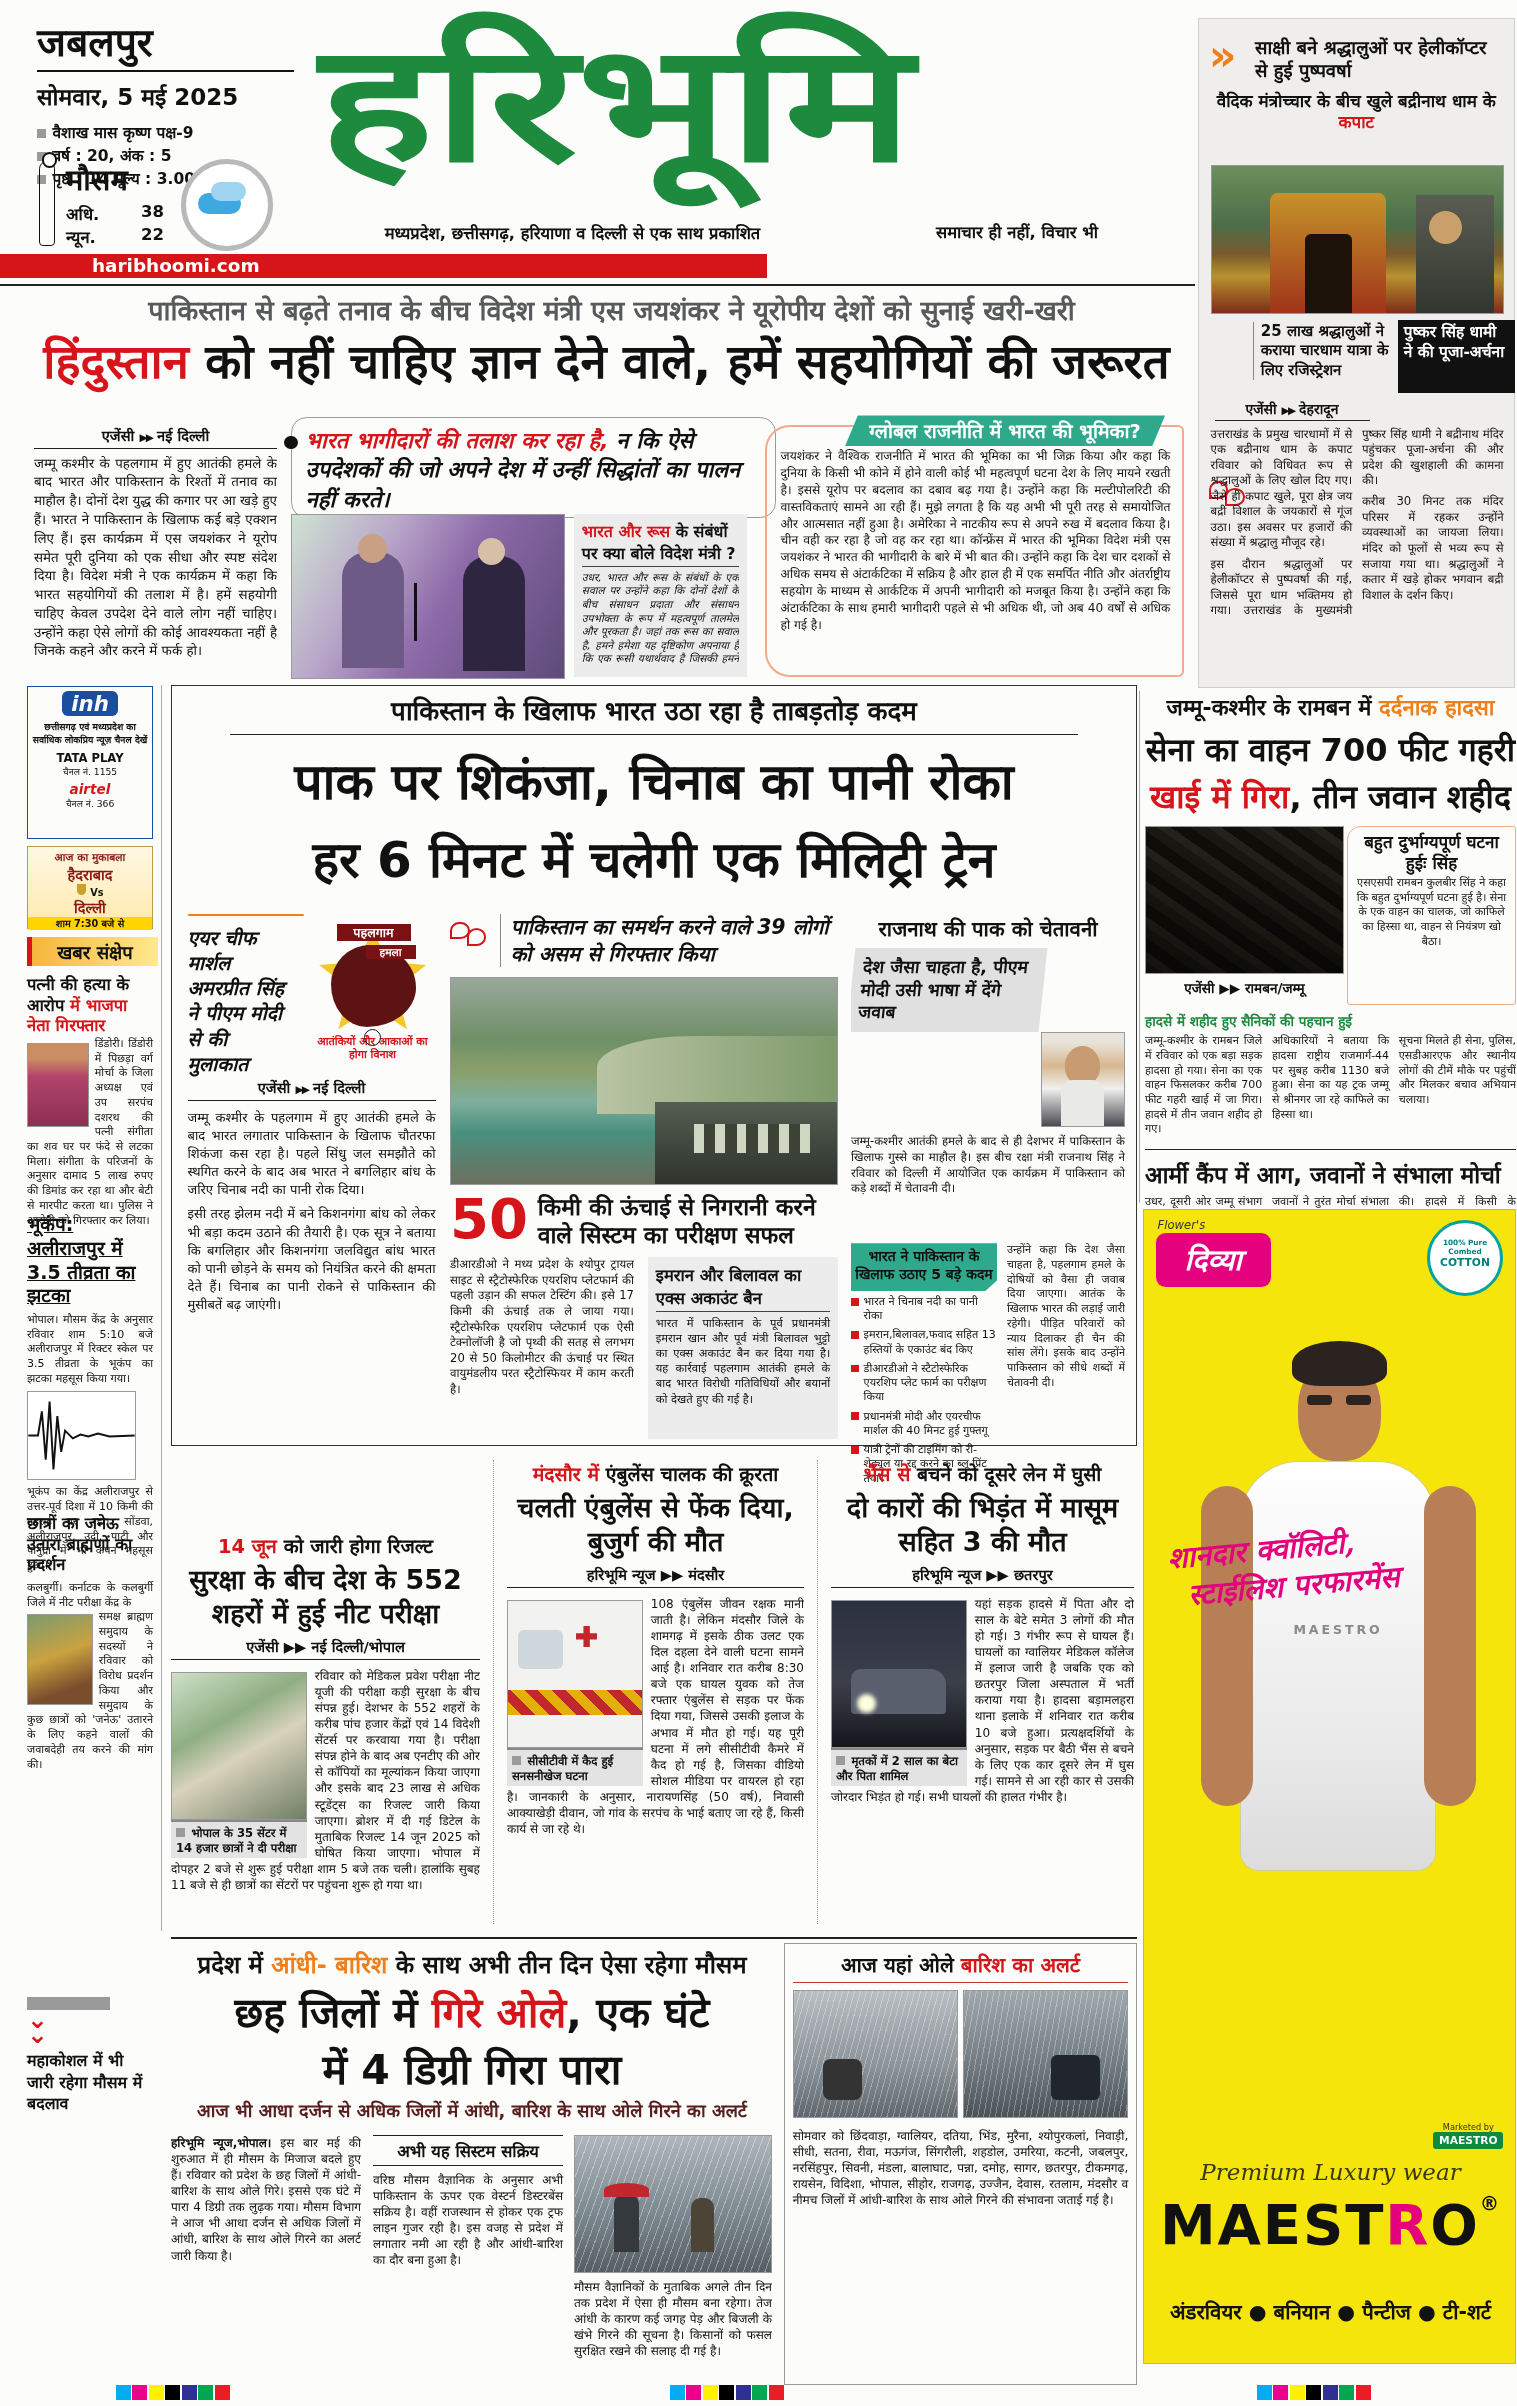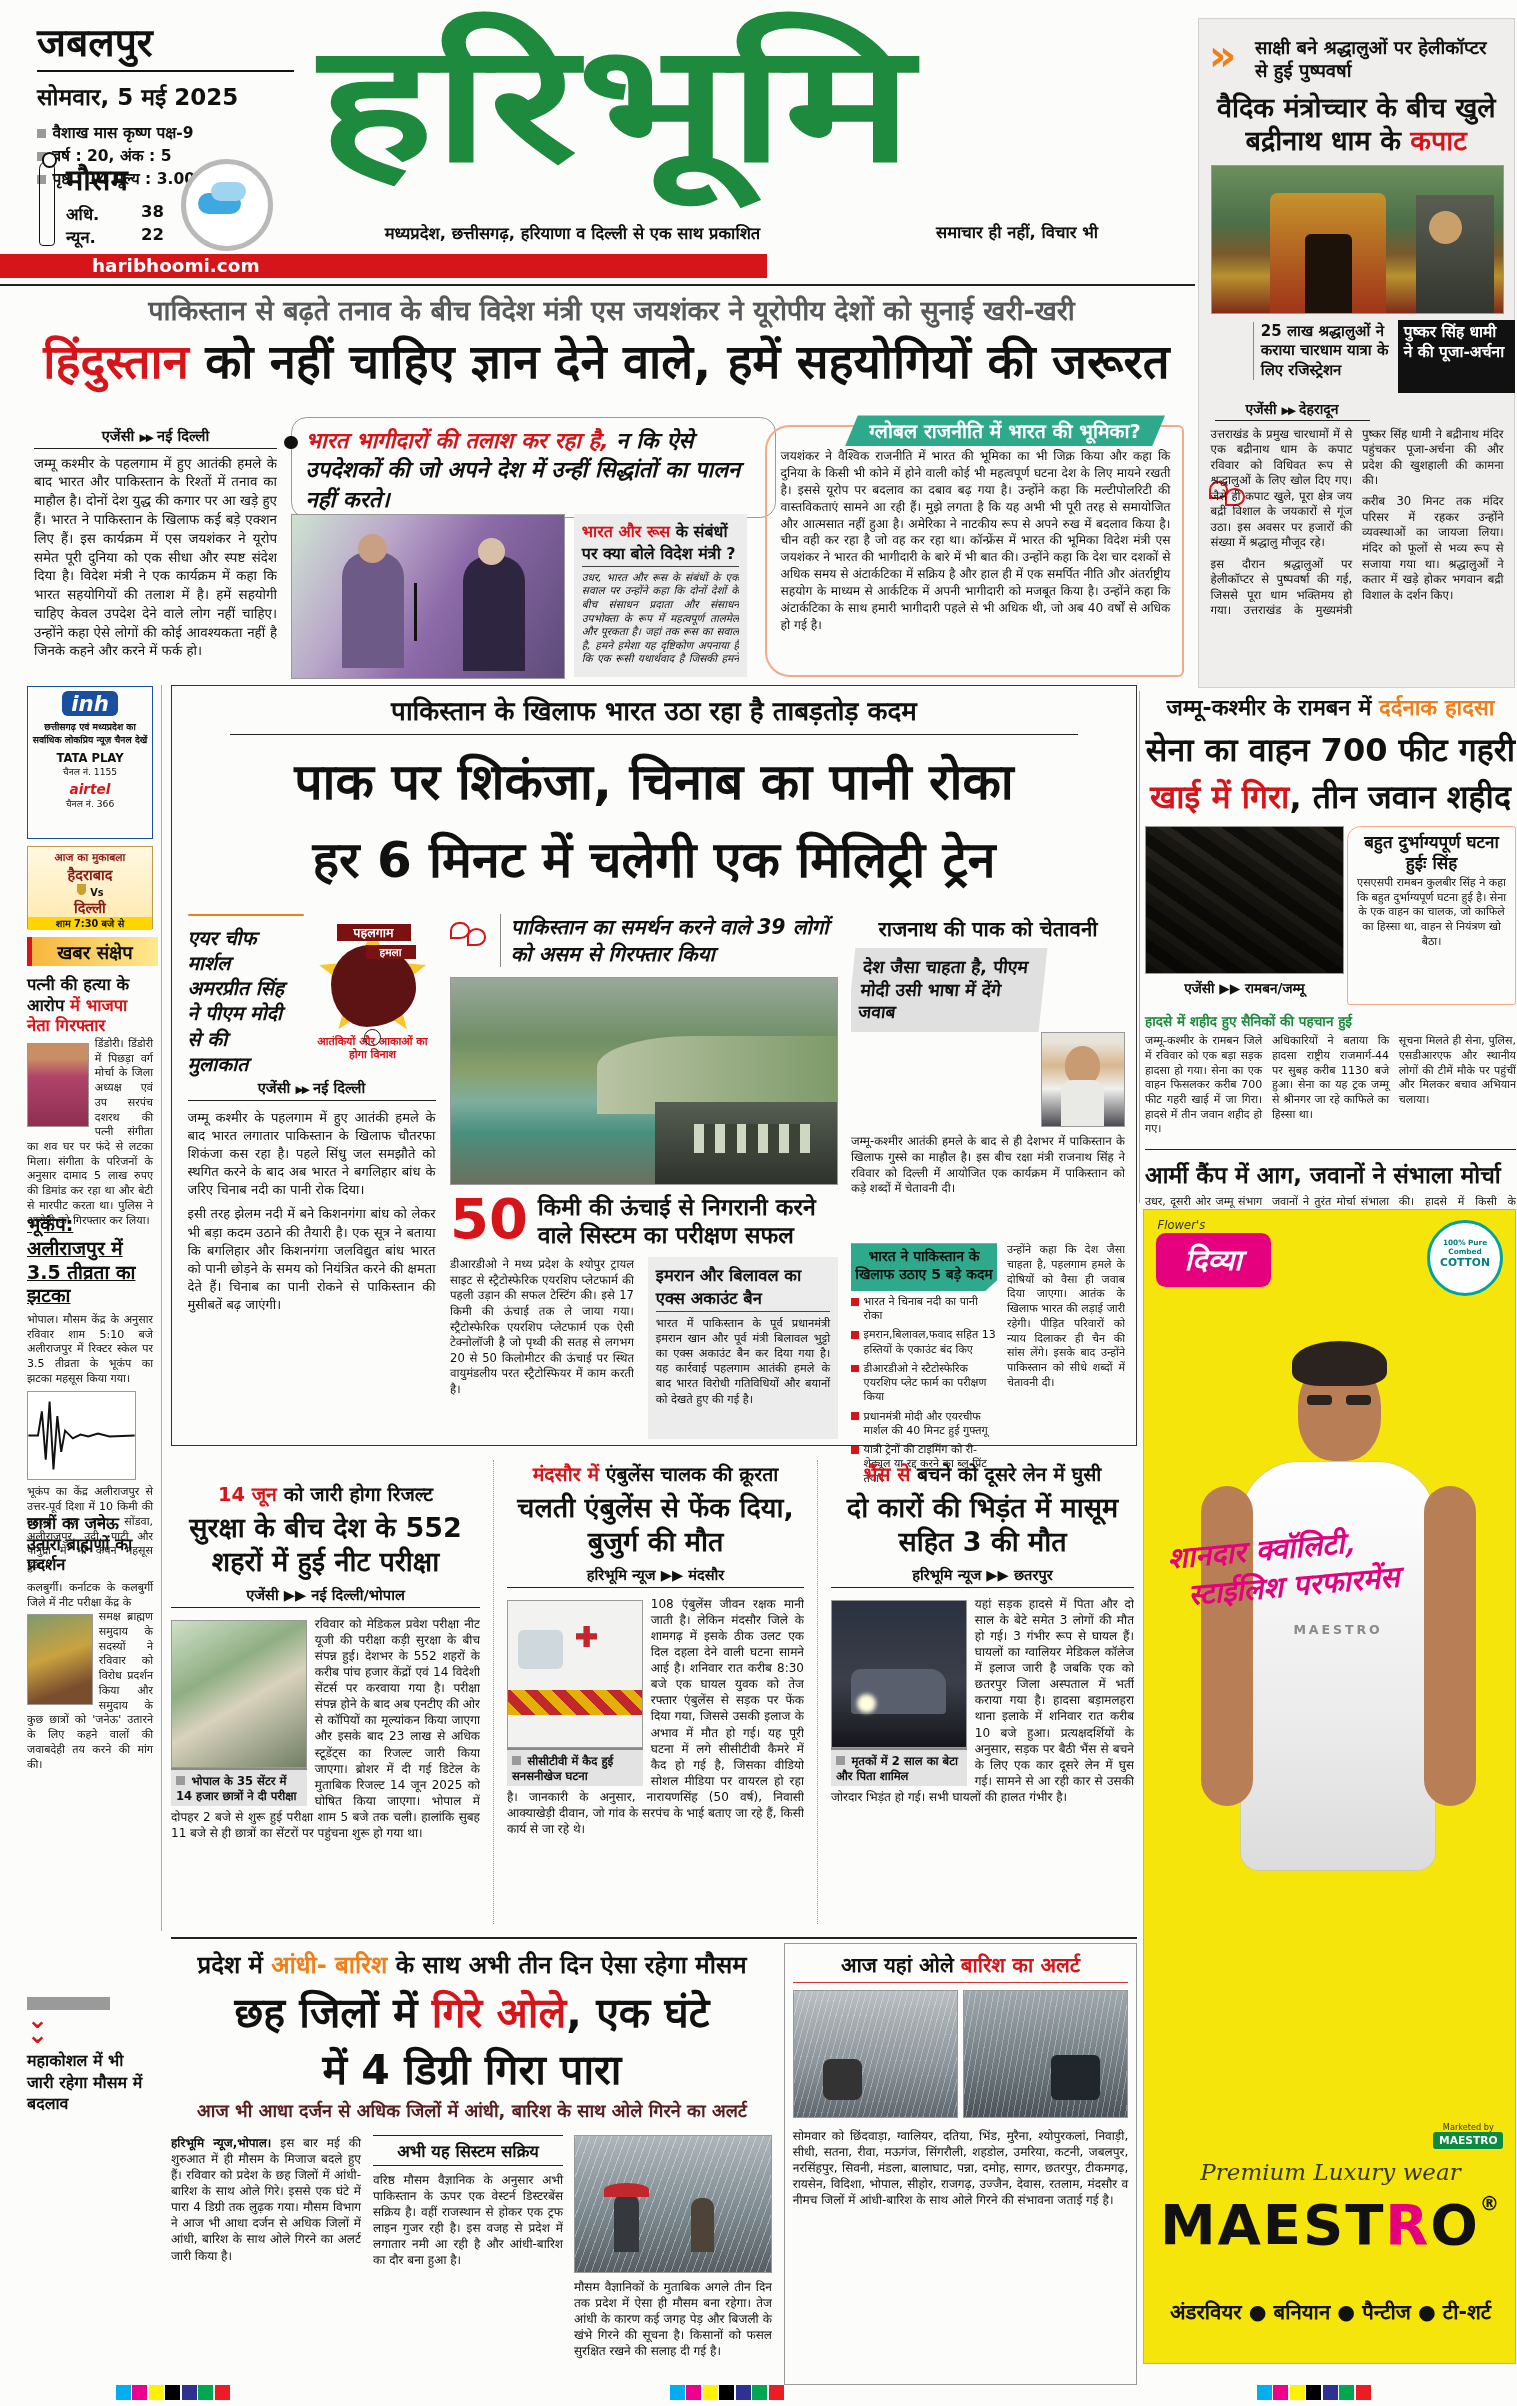--- a/index.html
+++ b/index.html
@@ -71,21 +71,21 @@
   <div class="abs b nw" style="left:936px;top:220px;font-size:16.5px;">समाचार ही नहीं, विचार भी</div>
 
   <div class="abs" style="left:0;top:254px;width:767px;height:24px;background:#d6151b;">
     <span class="b wh" style="font-size:18.4px;position:absolute;left:92px;top:1px;">haribhoomi.com</span>
   </div>
   <div class="abs hr" style="left:0;top:284px;width:1195px;height:1.9px;"></div>
 
   <div class="abs" style="left:1198px;top:17.5px;width:315px;height:668px;background:#efeeec;border:1px solid #cfcfcf;">
     <div class="abs" style="left:9.7px;top:21.3px;font-size:43px;line-height:0.7;color:#ef7f1a;font-weight:bold;">»</div>
     <div class="abs b" style="left:56px;top:17.5px;width:243px;font-size:18.4px;line-height:1.25;">साक्षी बने श्रद्धालुओं पर हेलीकॉप्टर से हुई पुष्पवर्षा</div>
-    <div class="abs b c" style="left:7.8px;top:72px;width:299px;font-size:27px;line-height:1.25;">
+    <div class="abs b c" style="left:7.8px;top:72px;width:299px;font-size:17px;line-height:1.25;">
       <span>वैदिक मंत्रोच्चार के बीच खुले बद्रीनाथ धाम के </span><span class="red">कपाट</span>
     </div>
     <div class="abs photo" style="left:11.6px;top:146px;width:291px;height:147px;background:linear-gradient(180deg,#6c8f5c 0%,#4c6e49 40%,#7a5a2c 60%,#b8912f 75%,#7e2c18 100%);">
       <div class="abs" style="left:58px;top:27px;width:116px;height:120px;background:linear-gradient(180deg,#c5932b,#a03419);border-radius:7.8px 7.8px 0 0;"></div>
       <div class="abs" style="left:93px;top:68px;width:47px;height:80px;background:#1d120a;border-radius:5.8px 5.8px 0 0;"></div>
       <div class="abs" style="left:204px;top:29px;width:78px;height:118px;background:linear-gradient(180deg,#5a5e52,#33362e);"></div>
       <div class="abs" style="left:217px;top:45px;width:33px;height:33px;background:#caa06a;border-radius:50%;"></div>
     </div>
     <div class="abs qicon" style="left:9.7px;top:312px;"></div>
     <div class="abs b" style="left:54px;top:303px;width:136px;font-size:15px;line-height:1.3;border-left:1.9px solid #888;padding-left:6.8px;">25 लाख श्रद्धालुओं ने कराया चारधाम यात्रा के लिए रजिस्ट्रेशन</div>
@@ -325,21 +325,21 @@
     <div class="abs serifit c" style="left:0;top:949px;width:373px;font-size:23px;color:#3a3a10;">Premium Luxury wear</div>
     <div class="abs c nw" style="left:0;top:982px;width:373px;font-size:56px;font-weight:900;letter-spacing:1.9px;">
       <span>MAEST</span><span style="color:#e5007d;">R</span><span>O</span><span style="font-size:19.4px;vertical-align:top;">®</span>
     </div>
     <div class="abs b c nw" style="left:0;top:1087px;width:373px;font-size:20.4px;">अंडरवियर ● बनियान ● पैन्टीज ● टी-शर्ट</div>
   </div>
 
   <div class="abs dotv" style="left:493px;top:1460px;height:464px;"></div>
   <div class="abs dotv" style="left:817px;top:1460px;height:464px;"></div>
 
-  <div class="abs" style="left:171px;top:1480px;width:309px;height:466px;overflow:hidden;">
+  <div class="abs" style="left:171px;top:1532px;width:309px;height:466px;overflow:hidden;">
     <div class="b c nw" style="font-size:19.4px;"><span class="red">14 जून</span><span> को जारी होगा रिजल्ट</span></div>
     <div class="b c" style="font-size:27px;line-height:1.25;margin-top:3.9px;">सुरक्षा के बीच देश के 552 शहरों में हुई नीट परीक्षा</div>
     <div class="byline" style="margin-top:5.8px;">एजेंसी ▶▶ नई दिल्ली/भोपाल</div>
     <div style="margin-top:7.8px;">
       <div style="float:left;width:136px;margin:3.9px 7.8px 1.9px 0;">
         <div class="photo" style="width:134px;height:146px;background:linear-gradient(150deg,#cfe0c8 0%,#8fae83 35%,#d9d2bd 55%,#6f7f63 100%);"></div>
         <div class="cap"><span class="bullet-sq"></span><span>भोपाल के 35 सेंटर में 14 हजार छात्रों ने दी परीक्षा</span></div>
       </div>
       <div class="body-sm j" style="font-size:12px;">रविवार को मेडिकल प्रवेश परीक्षा नीट यूजी की परीक्षा कड़ी सुरक्षा के बीच संपन्न हुई। देशभर के 552 शहरों के करीब पांच हजार केंद्रों एवं 14 विदेशी सेंटर्स पर करवाया गया है। परीक्षा संपन्न होने के बाद अब एनटीए की ओर से कॉपियों का मूल्यांकन किया जाएगा और इसके बाद 23 लाख से अधिक स्टूडेंट्स का रिजल्ट जारी किया जाएगा। ब्रोशर में दी गई डिटेल के मुताबिक रिजल्ट 14 जून 2025 को घोषित किया जाएगा। भोपाल में दोपहर 2 बजे से शुरू हुई परीक्षा शाम 5 बजे तक चली। हालांकि सुबह 11 बजे से ही छात्रों का सेंटरों पर पहुंचना शुरू हो गया था।</div>
     </div>

